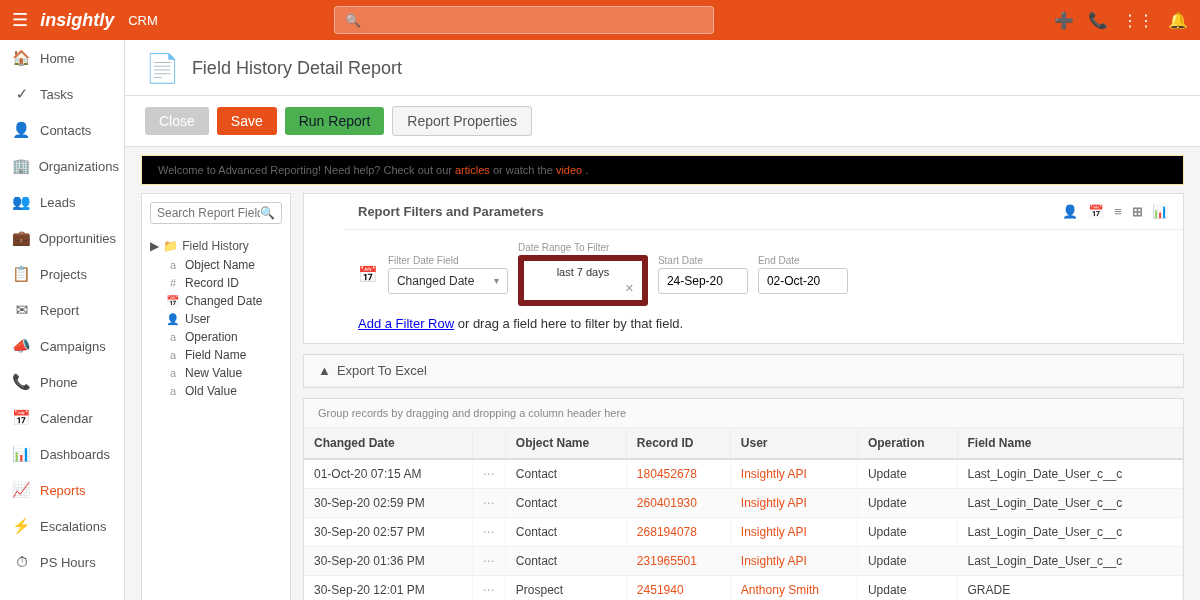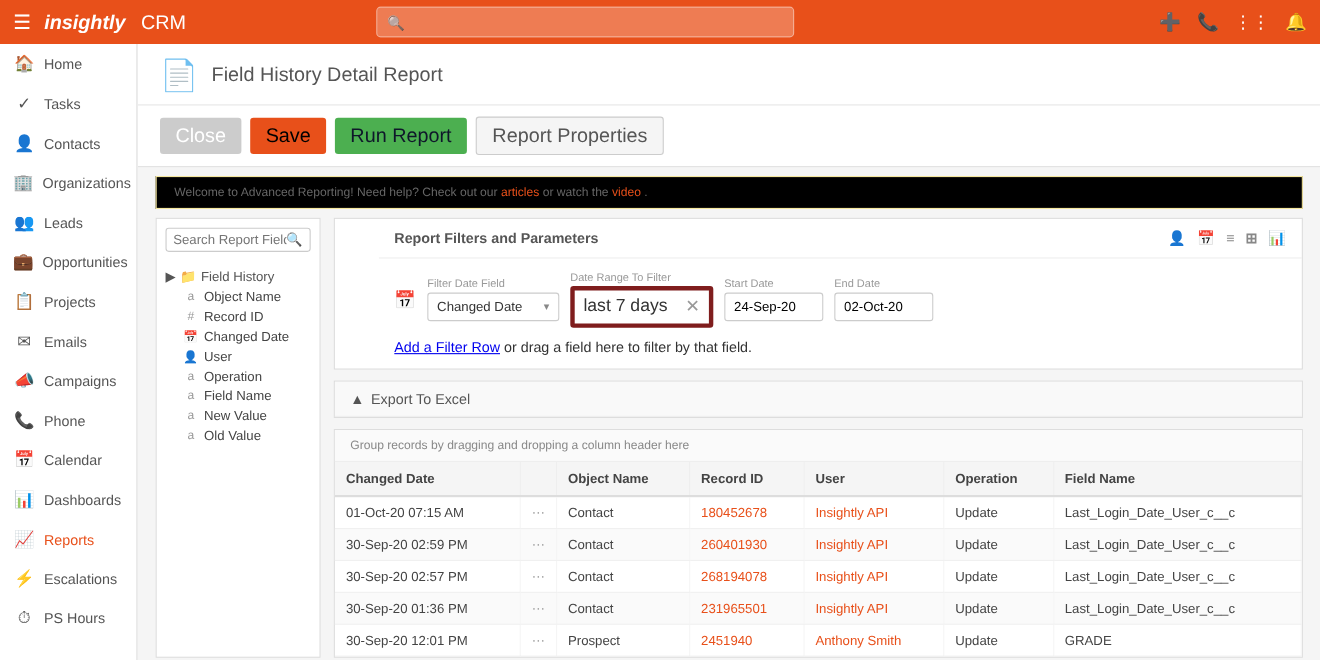--- a/index.html
+++ b/index.html
@@ -10,21 +10,21 @@
       background: #e8501a;
       height: 40px;
       display: flex;
       align-items: center;
       padding: 0 12px;
       gap: 12px;
       flex-shrink: 0;
     }
     .top-nav .hamburger { color: white; font-size: 18px; cursor: pointer; }
     .top-nav .logo { color: white; font-style: italic; font-size: 18px; font-weight: bold; }
-    .top-nav .crm-label { color: white; font-size: 18px; margin-left: 2px; }
+    .top-nav .crm-label { color: white; font-size: 13px; margin-left: 2px; }
     .top-nav .search-bar {
       flex: 1;
       max-width: 380px;
       margin: 0 auto;
       background: rgba(255,255,255,0.25);
       border: 1px solid rgba(255,255,255,0.4);
       border-radius: 4px;
       display: flex;
       align-items: center;
       padding: 0 10px;
@@ -84,23 +84,23 @@
 
     
     .toolbar {
       background: white;
       padding: 10px 20px;
       display: flex;
       gap: 8px;
       align-items: center;
       border-bottom: 1px solid #e0e0e0;
     }
-    .btn { padding: 6px 14px; border: none; border-radius: 3px; cursor: pointer; font-size: 18px; }
+    .btn { padding: 6px 14px; border: none; border-radius: 3px; cursor: pointer; font-size: 14px; }
     .btn-close { background: #ccc; color: #fff; }
-    .btn-save { background: #e8501a; color: #000000; }
+    .btn-save { background: #e8501a; color: #ffffff; }
     .btn-run { background: #4caf50; color: #0f172a; }
     .btn-props { background: #f5f5f5; color: #555; border: 1px solid #ccc; }
 
     
     .info-banner {
       background: #000000;
       border: 1px solid #f5e79e;
       padding: 8px 16px;
       margin: 8px 16px;
       font-size: 11px;
@@ -155,21 +155,21 @@
       justify-content: space-between;
       align-items: center;
     }
     .filter-header-icons { display: flex; gap: 10px; color: #888; }
     .filter-body { padding: 12px 14px; }
     .filter-row { display: flex; align-items: center; gap: 10px; margin-bottom: 10px; }
     .filter-field-group { display: flex; flex-direction: column; gap: 2px; }
     .filter-label { font-size: 10px; color: #999; }
     .filter-value { display: flex; align-items: center; gap: 6px; border: 1px solid #ccc; border-radius: 3px; padding: 5px 8px; background: white; font-size: 12px; min-width: 120px; }
     .filter-value .arr-ico { color: #888; font-size: 10px; margin-left: auto; }
-    .filter-date-range { display: flex; align-items: center; gap: 4px; border: 4px solid #7f1d1d; border-radius: 3px; padding: 5px 8px; font-size: 16px; min-width: 130px; }
+    .filter-date-range { display: flex; align-items: center; gap: 4px; border: 6px solid #7f1d1d; border-radius: 3px; padding: 5px 8px; font-size: 11px; min-width: 130px; flex-direction: column; }
     .filter-date-range .clear-ico { color: #999; cursor: pointer; margin-left: auto; }
     .filter-date-input { border: 1px solid #ccc; border-radius: 3px; padding: 5px 8px; font-size: 12px; width: 90px; }
 
     
     .export-section { background: white; border: 1px solid #ddd; }
     .export-header {
       padding: 8px 14px;
       font-size: 13px;
       color: #555;
       display: flex;
@@ -234,21 +234,21 @@
     <div class="sidebar-item">
       <span class="si-icon">💼</span>
       <span>Opportunities</span>
     </div>
     <div class="sidebar-item">
       <span class="si-icon">📋</span>
       <span>Projects</span>
     </div>
     <div class="sidebar-item">
       <span class="si-icon">✉</span>
-      <span>Emails</span>
+      <span>Report</span>
     </div>
     <div class="sidebar-item">
       <span class="si-icon">📣</span>
       <span>Campaigns</span>
     </div>
     <div class="sidebar-item">
       <span class="si-icon">📞</span>
       <span>Phone</span>
     </div>
     <div class="sidebar-item">

